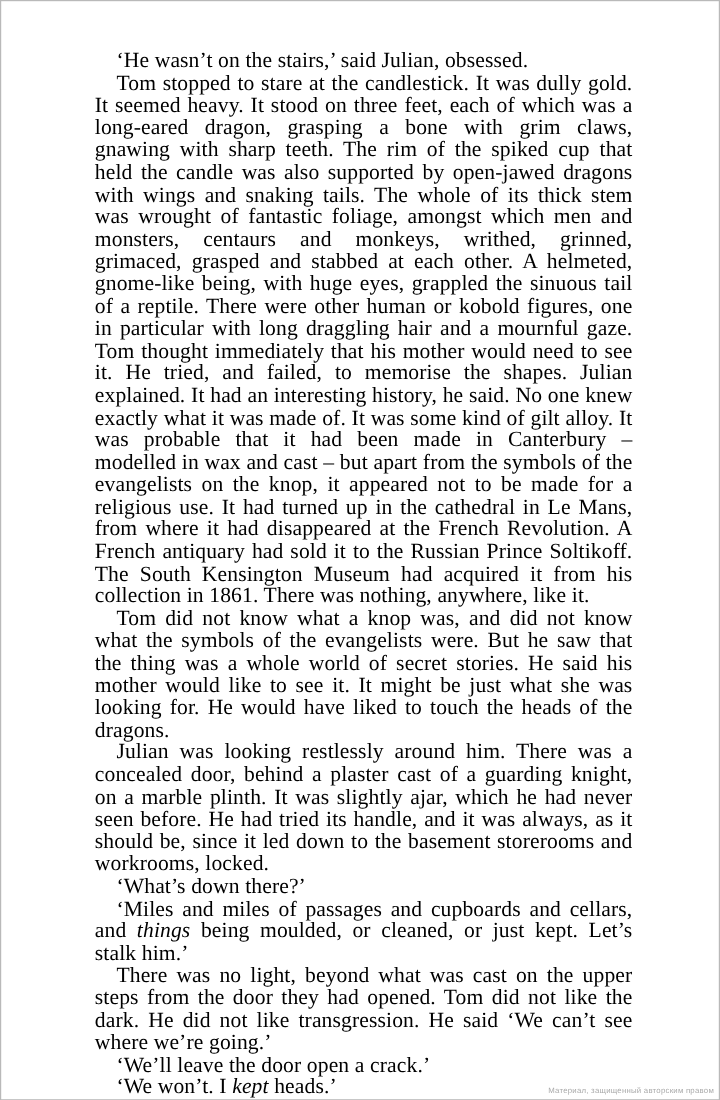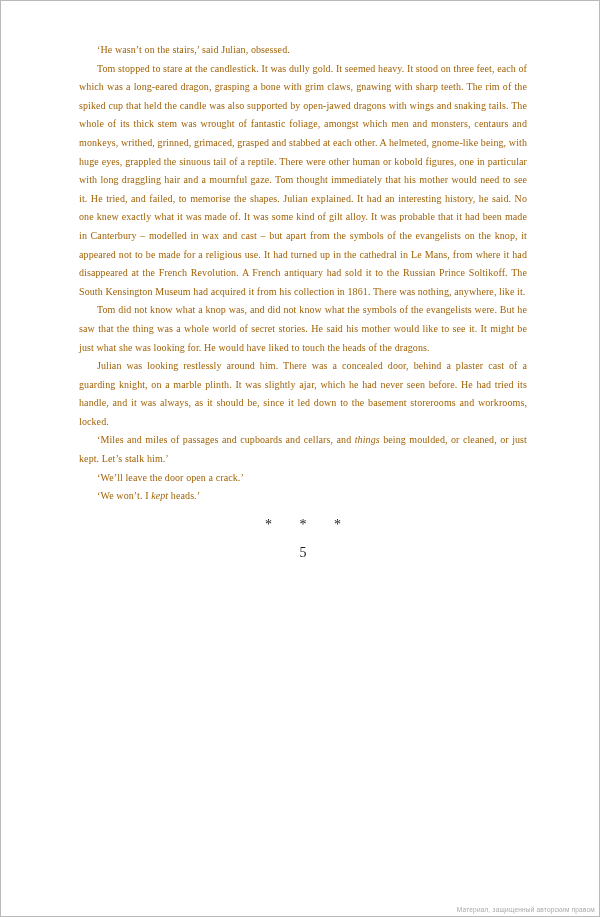--- a/index.html
+++ b/index.html
@@ -14,25 +14,25 @@
     height: 917px;
     background: #ffffff;
     border: 1px solid #b9b9b9;
     overflow: hidden;
     color: #1a1a1a;
   }
   .text-block {
     padding: 40px 72px 0 78px;
   }
   p.para {
-    font-size: 10px;
+    font-size: 18px;
     line-height: 18.6px;
     text-align: justify;
     text-indent: 18px;
-    color: #a16207;
+    color: #000000;
     letter-spacing: 0.1px;
   }
   .it { font-style: italic; }
   .separator {
     text-align: center;
     margin-top: 11px;
     font-size: 14px;
     word-spacing: 24px;
     color: #1a1a1a;
   }
@@ -60,23 +60,25 @@
 
     <p class="para"><span>‘He wasn’t on the stairs,’ said Julian, obsessed.</span></p>
 
     <p class="para"><span>Tom stopped to stare at the candlestick. It was dully gold. It seemed heavy. It stood on three feet, each of which was a long-eared dragon, grasping a bone with grim claws, gnawing with sharp teeth. The rim of the spiked cup that held the candle was also supported by open-jawed dragons with wings and snaking tails. The whole of its thick stem was wrought of fantastic foliage, amongst which men and monsters, centaurs and monkeys, writhed, grinned, grimaced, grasped and stabbed at each other. A helmeted, gnome-like being, with huge eyes, grappled the sinuous tail of a reptile. There were other human or kobold figures, one in particular with long draggling hair and a mournful gaze. Tom thought immediately that his mother would need to see it. He tried, and failed, to memorise the shapes. Julian explained. It had an interesting history, he said. No one knew exactly what it was made of. It was some kind of gilt alloy. It was probable that it had been made in Canterbury – modelled in wax and cast – but apart from the symbols of the evangelists on the knop, it appeared not to be made for a religious use. It had turned up in the cathedral in Le Mans, from where it had disappeared at the French Revolution. A French antiquary had sold it to the Russian Prince Soltikoff. The South Kensington Museum had acquired it from his collection in 1861. There was nothing, anywhere, like it.</span></p>
 
     <p class="para"><span>Tom did not know what a knop was, and did not know what the symbols of the evangelists were. But he saw that the thing was a whole world of secret stories. He said his mother would like to see it. It might be just what she was looking for. He would have liked to touch the heads of the dragons.</span></p>
 
     <p class="para"><span>Julian was looking restlessly around him. There was a concealed door, behind a plaster cast of a guarding knight, on a marble plinth. It was slightly ajar, which he had never seen before. He had tried its handle, and it was always, as it should be, since it led down to the basement storerooms and workrooms, locked.</span></p>
 
 
+    <p class="para"><span>‘What’s down there?’</span></p>
 
     <p class="para"><span>‘Miles and miles of passages and cupboards and cellars, and </span><span class="it">things</span><span> being moulded, or cleaned, or just kept. Let’s stalk him.’</span></p>
 
+    <p class="para"><span>There was no light, beyond what was cast on the upper steps from the door they had opened. Tom did not like the dark. He did not like transgression. He said ‘We can’t see where we’re going.’</span></p>
 
     <p class="para"><span>‘We’ll leave the door open a crack.’</span></p>
 
 
     <p class="para"><span>‘We won’t. I </span><span class="it">kept</span><span> heads.’</span></p>
 
     <div class="separator">* * *</div>
 
     <div class="page-number">5</div>
 

